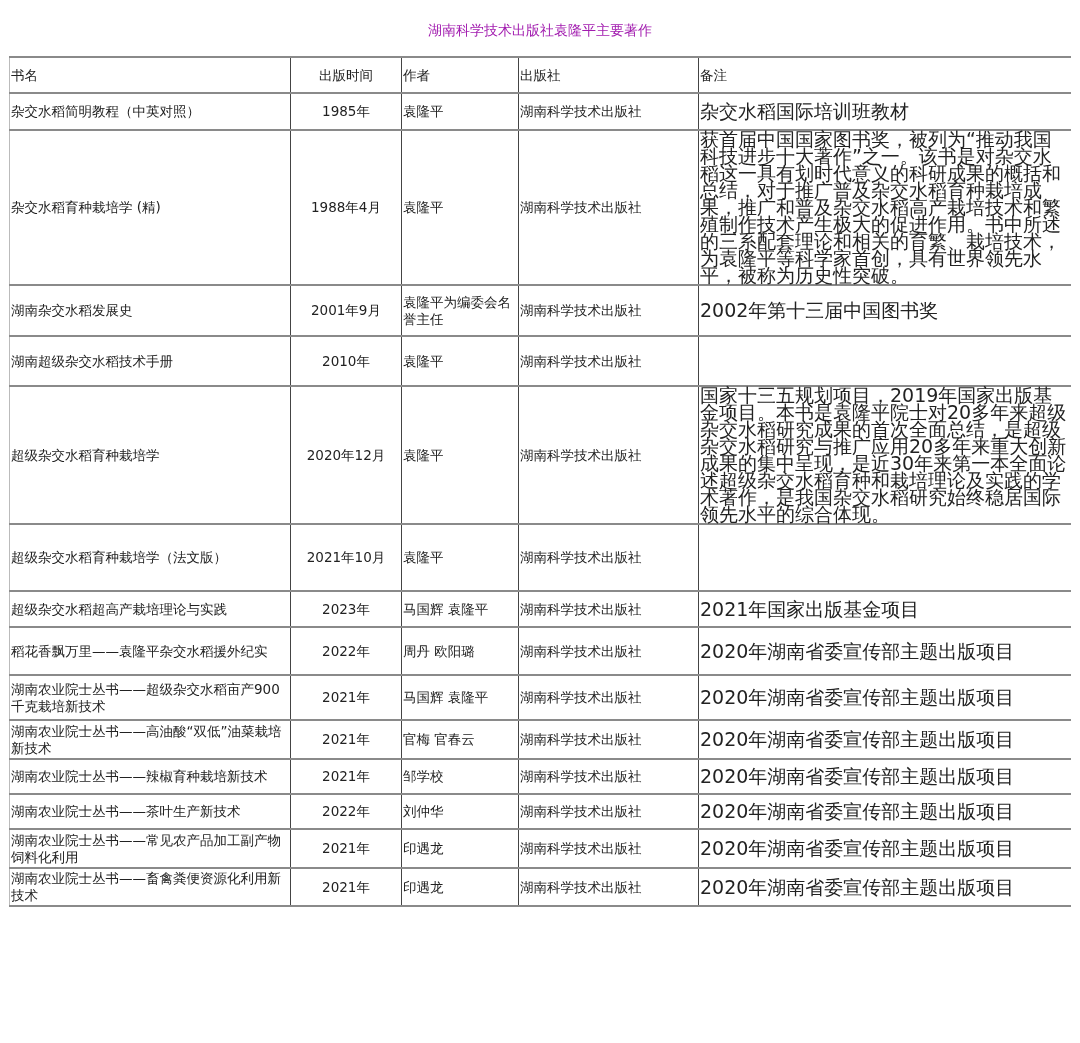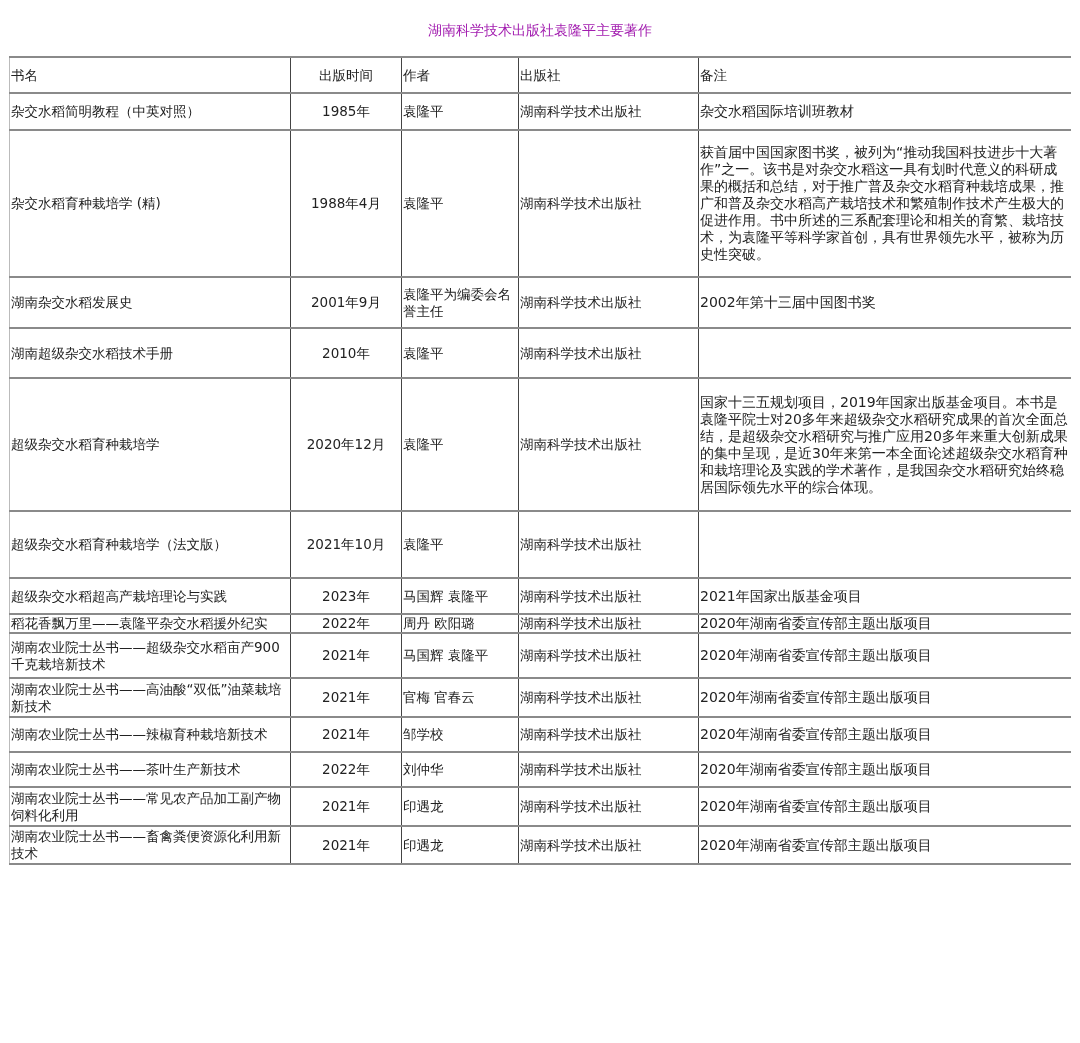--- a/index.html
+++ b/index.html
@@ -30,21 +30,21 @@
       text-align: left;
       word-break: break-all;
     }
     table.books tr > *:first-child { border-left: 1px solid #bbb; }
     table.books td.c-date, table.books th.c-date { text-align: center; }
     col.c1 { width: 281px; }
     col.c2 { width: 111px; }
     col.c3 { width: 117px; }
     col.c4 { width: 180px; }
     col.c5 { width: 372px; }
-    td.note { font-size: 14px; line-height: 16.5px; }
+    td.note { font-size: 19px; line-height: 16.5px; }
   </style>
 </head>
 <body>
 
 <div class="title">湖南科学技术出版社袁隆平主要著作</div>
 
 <table class="books">
   <colgroup>
     <col class="c1">
       <col class="c2">
@@ -104,21 +104,21 @@
         <td>湖南科学技术出版社</td>
         <td class="note"></td>
       </tr>
       <tr style="height: 36px;">
         <td>超级杂交水稻超高产栽培理论与实践</td>
         <td class="c-date">2023年</td>
         <td>马国辉 袁隆平</td>
         <td>湖南科学技术出版社</td>
         <td class="note">2021年国家出版基金项目</td>
       </tr>
-      <tr style="height: 19px;">
+      <tr style="height: 48px;">
         <td>稻花香飘万里——袁隆平杂交水稻援外纪实</td>
         <td class="c-date">2022年</td>
         <td>周丹 欧阳璐</td>
         <td>湖南科学技术出版社</td>
         <td class="note">2020年湖南省委宣传部主题出版项目</td>
       </tr>
       <tr style="height: 45px;">
         <td>湖南农业院士丛书——超级杂交水稻亩产900千克栽培新技术</td>
         <td class="c-date">2021年</td>
         <td>马国辉  袁隆平</td>

